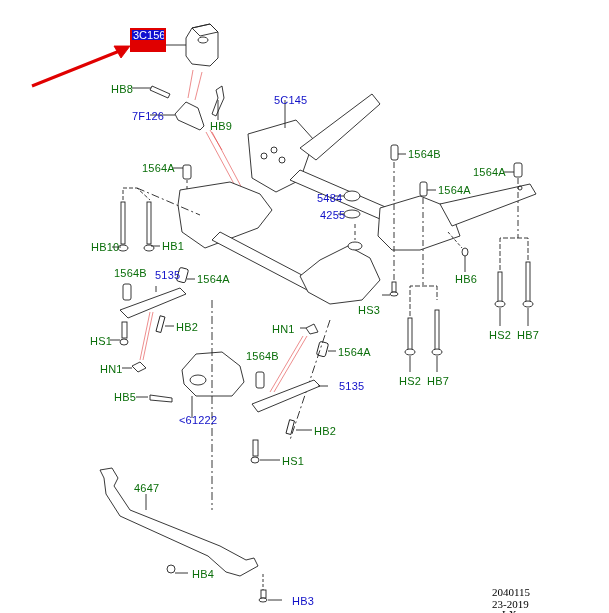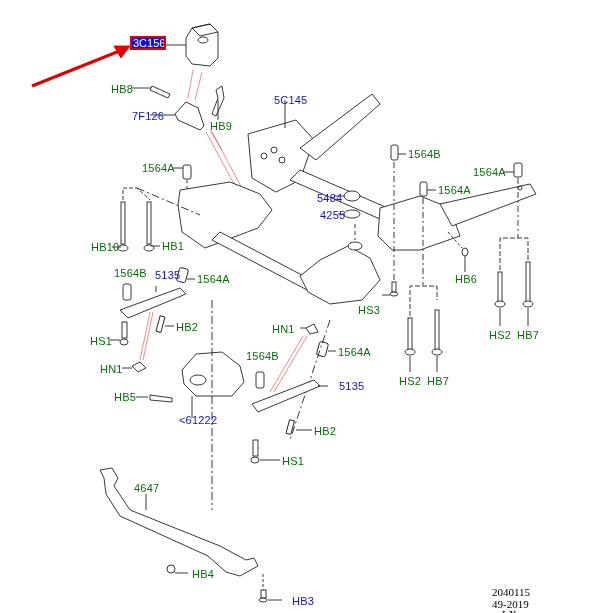--- a/index.html
+++ b/index.html
@@ -3,21 +3,21 @@
 <meta charset="utf-8">
 <style>
   html, body { margin: 0; padding: 0; background: #ffffff; }
   body { width: 609px; height: 613px; position: relative; overflow: hidden; font-family: "Liberation Sans", sans-serif; }
   #stage { position: absolute; left: 0; top: 0; width: 609px; height: 613px; }
   .lbl { position: absolute; font-size: 11px; line-height: 12px; white-space: nowrap; letter-spacing: 0.2px; }
   .lbl.blue { color: #1010c8; padding-left: 8px; }
   .lbl.green { color: #0a6e0a; }
   .lbl.link { cursor: pointer; }
   .hl {
-    position: absolute; left: 130px; top: 36px; width: 36px; height: 14px;
+    position: absolute; left: 130px; top: 28px; width: 36px; height: 24px;
     border: 2px solid #e00000; background: #e00000; box-sizing: border-box;
   }
   .hl span {
     display: block; background: #1010d0; color: #ffffff; font-size: 11px; line-height: 10px;
     height: 10px; padding: 0 1px; overflow: hidden;
   }
   .footer { position: absolute; font-size: 11px; color: #000; font-family: Liberation Serif, serif; }
 </style>
 </head>
 <body>
@@ -269,14 +269,14 @@
 <div class="lbl blue link" style="left:331px;top:380px">5135</div>
 <div class="lbl green link" style="left:114px;top:391px">HB5</div>
 <div class="lbl blue link" style="left:171px;top:414px">&lt;61222</div>
 <div class="lbl green link" style="left:314px;top:425px">HB2</div>
 <div class="lbl green link" style="left:282px;top:455px">HS1</div>
 <div class="lbl green link" style="left:134px;top:482px">4647</div>
 <div class="lbl green link" style="left:192px;top:568px">HB4</div>
 <div class="lbl blue link" style="left:284px;top:595px">HB3</div>
 
 <div class="footer" style="left:492px;top:586px">2040115</div>
-<div class="footer" style="left:492px;top:598px">49-2019</div>
+<div class="footer" style="left:492px;top:598px">23-2019</div>
 <div class="footer" style="left:502px;top:608px">LX</div>
 
 </body></html>

